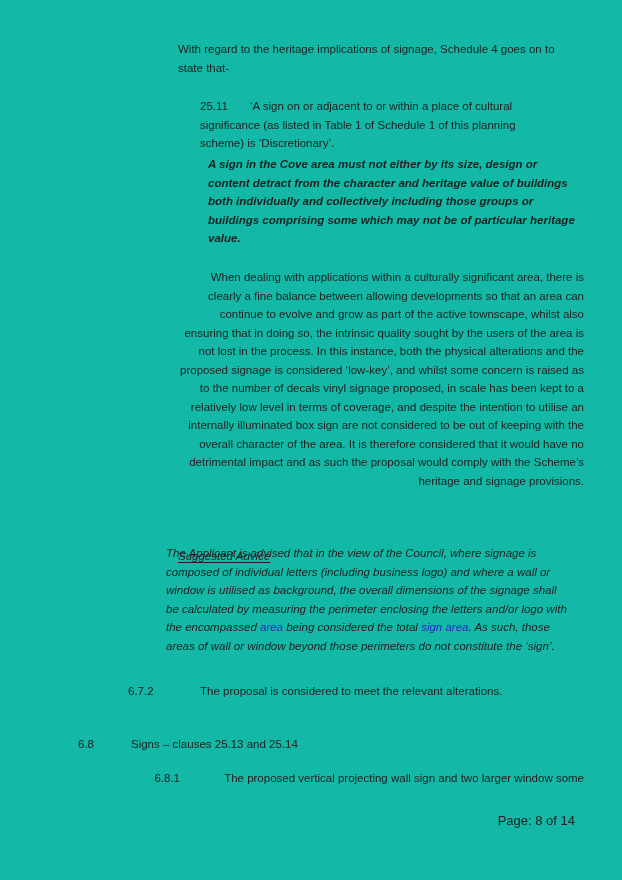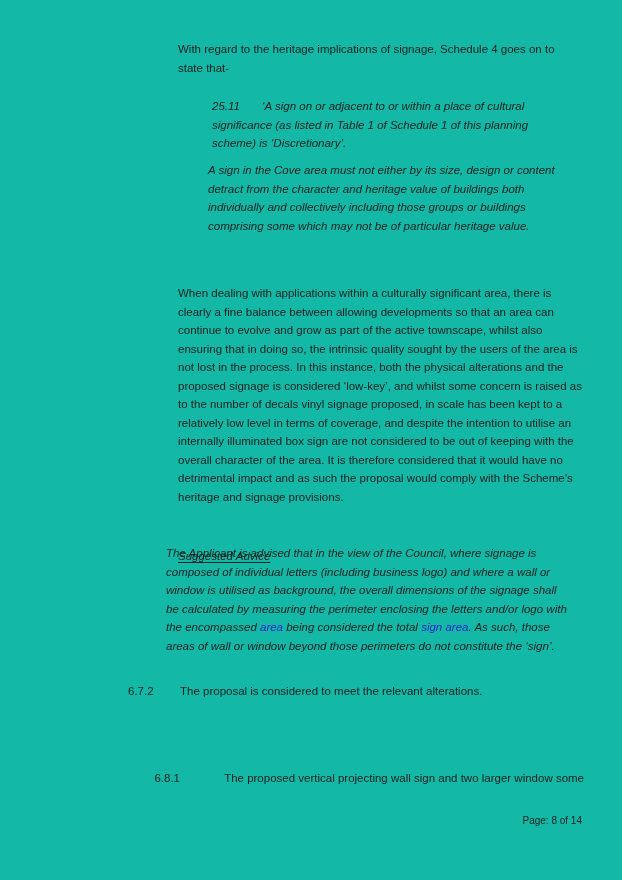--- a/index.html
+++ b/index.html
@@ -11,29 +11,29 @@
     background: #14b8a6;
     font-family: "Liberation Sans", "DejaVu Sans", sans-serif;
     font-size: 11.5px;
     line-height: 18.5px;
     color: #1f1f1f;
     overflow: hidden;
   }
   .abs { position: absolute; }
 
   .intro        { top: 40px;  left: 178px; width: 398px; }
-  .quote-1      { top: 97px;  left: 212px; width: 362px; font-style: italic; }
-  .quote-2      { top: 161px; left: 208px; width: 372px; font-style: italic; }
-  .assessment   { top: 284px; left: 178px; width: 406px; }
+  .quote-1      { top: 97px;  left: 200px; width: 362px; }
+  .quote-2      { top: 155px; left: 208px; width: 372px; font-style: italic; font-weight: bold; }
+  .assessment   { top: 268px; left: 178px; width: 406px; text-align: right; }
   .advice-head  { top: 511px; left: 178px; font-style: italic; text-decoration: underline; text-underline-offset: 2px; margin-top: 36px; }
   .advice-para  { top: 544px; left: 166px; width: 404px; font-style: italic; }
-  .clause-672   { top: 682px; left: 128px; width: 456px; }
+  .clause-672   { top: 682px; left: 128px; width: 456px; gap: 20px; }
   .section-68   { top: 735px; left: 78px;  width: 506px; }
   .clause-681   { top: 769px; left: 128px; width: 456px; text-align: right; }
-  .footer       { top: 815px; right: 40px; font-size: 10px; line-height: 12px; }
+  .footer       { top: 815px; right: 47px; font-size: 13px; line-height: 12px; }
 
   .quote-num { display: inline-block; width: 50px; }
   .hang { display: flex; }
   .hang .num-672, .hang .num-681 { flex: 0 0 52px; }
   .hang .num-68 { flex: 0 0 53px; }
   .hang .hang-text { flex: 1 1 auto; }
 
   .link-text { color: var(--link-color, #2626cc); }
 </style>
 </head>
@@ -53,20 +53,24 @@
 
   <p class="abs advice-head">Suggested Advice</p>
 
   <p class="abs advice-para"><span>The Applicant is advised that in the view of the Council, where signage is composed of individual letters (including business logo) and where a wall or window is utilised as background, the overall dimensions of the signage shall be calculated by measuring the perimeter enclosing the letters and/or logo with the encompassed </span><span class="link-text">area</span><span> being considered the total </span><span class="link-text">sign area</span><span>. As such, those areas of wall or window beyond those perimeters do not constitute the ‘sign’.</span></p>
 
   <div class="abs clause-672 hang">
     <span class="num-672">6.7.2</span>
     <span class="hang-text">The proposal is considered to meet the relevant alterations.</span>
   </div>
 
+  <div class="abs section-68 hang">
+    <span class="num-68">6.8</span>
+    <span class="hang-text">Signs – clauses 25.13 and 25.14</span>
+  </div>
 
   <div class="abs clause-681 hang">
     <span class="num-681">6.8.1</span>
     <span class="hang-text">The proposed vertical projecting wall sign and two larger window some</span>
   </div>
 
   <p class="abs footer">Page: 8 of 14</p>
 
 </div>
 

